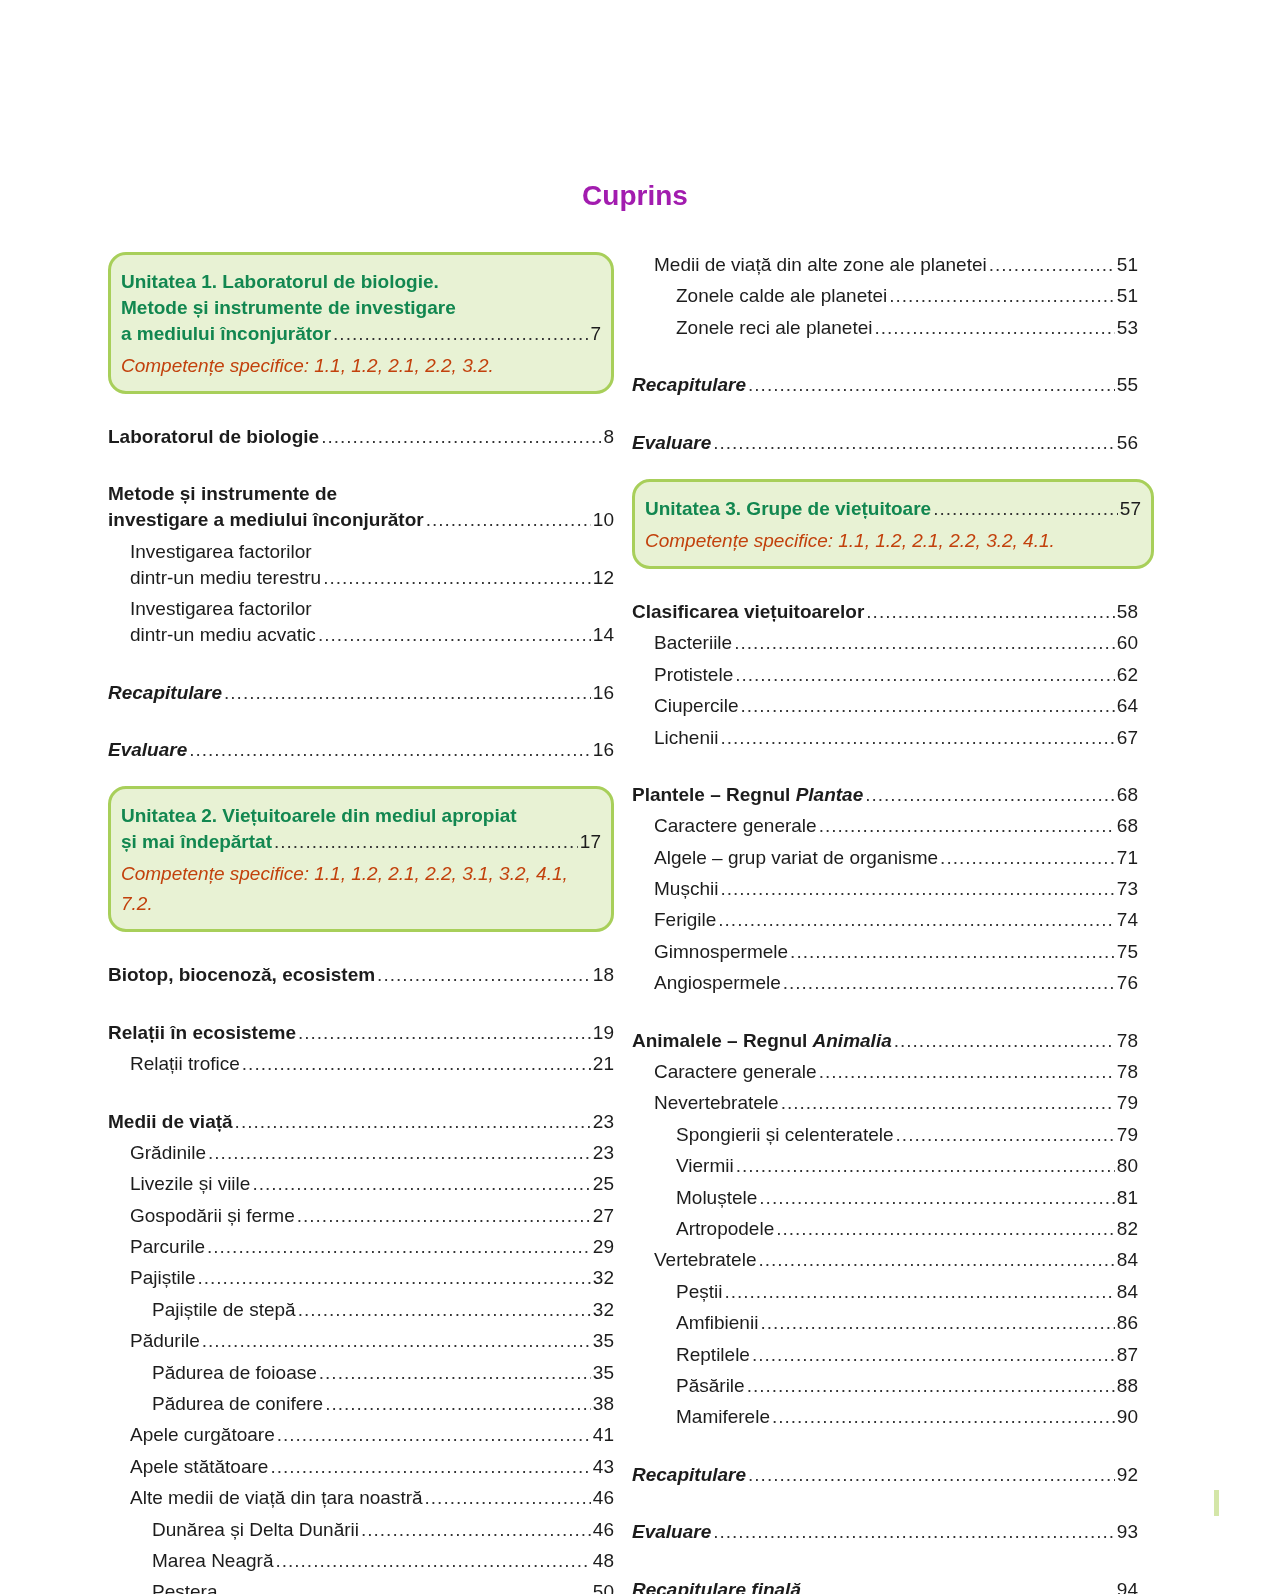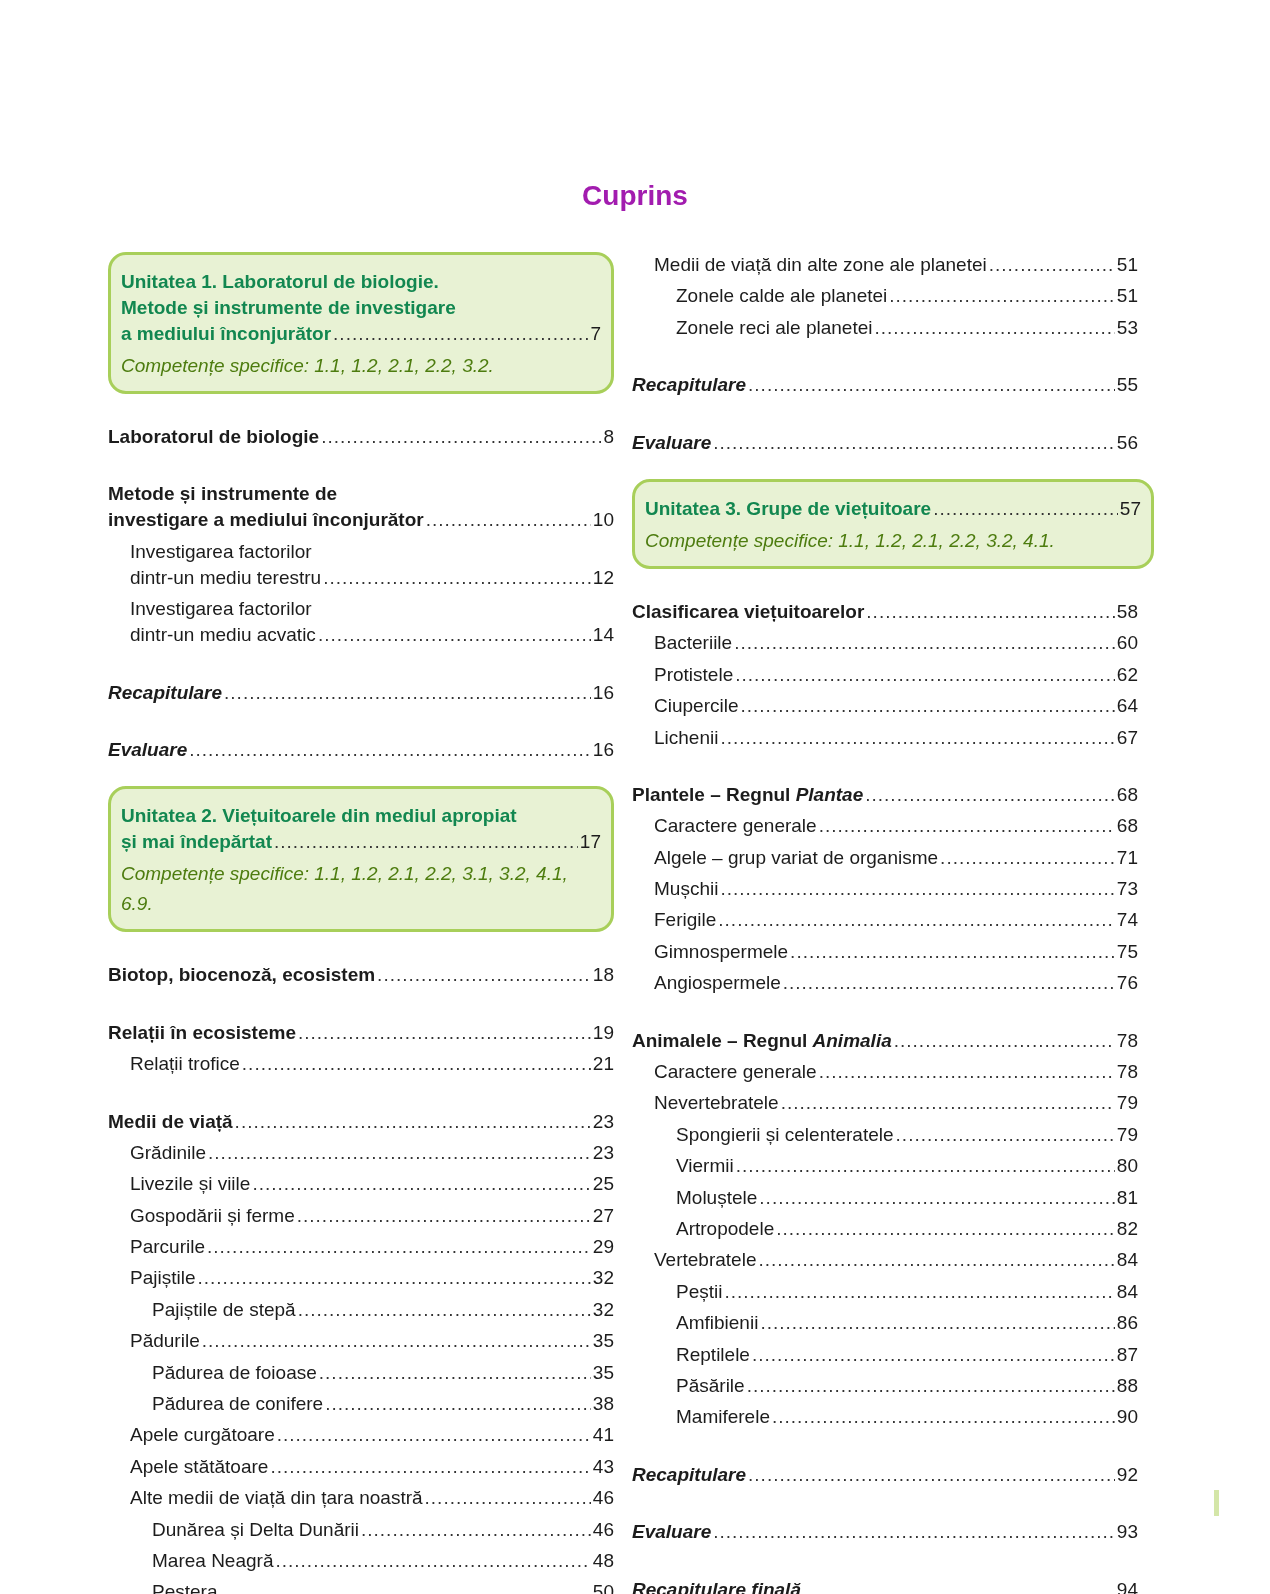--- a/index.html
+++ b/index.html
@@ -13,21 +13,21 @@
   }
   .col { position: absolute; top: 252px; width: 506px; }
   .col.left { left: 108px; }
   .col.right { left: 632px; width: 522px; }
 
   .unit-box {
     background: #e8f2d4; border: 3px solid #a8cf5a; border-radius: 18px;
     padding: 14px 10px 10px 10px; margin-bottom: 4px;
   }
   .unit-title { color: #128750; font-weight: bold; font-size: 19px; line-height: 26px; }
-  .unit-comp { font-style: italic; font-size: 19px; line-height: 30px; margin-top: 4px; color: #4d7c0f; }
+  .unit-comp { font-style: italic; font-size: 19px; line-height: 30px; margin-top: 4px; color: #c2410c; }
 
   .entry { display: flex; align-items: flex-end; font-size: 19px; line-height: 26px; margin: 0 0 5.4px 0; }
   .entry .label { white-space: pre-line; }
   .entry .dots {
     flex: 1; overflow: hidden; white-space: nowrap; margin: 0 2px;
     color: #333;
   }
   .entry .dots::after {
     content: "................................................................................................................................................................";
     letter-spacing: 1px;
@@ -109,21 +109,21 @@
 
   <div class="unit-box">
     <div class="unit-title">
       <span class="l1">Unitatea 2. Viețuitoarele din mediul apropiat</span>
       <div class="unit-title-row">
         <span>și mai îndepărtat</span>
         <span class="dots"></span>
         <span class="page">17</span>
       </div>
     </div>
-    <div class="unit-comp">Competențe specifice: 1.1, 1.2, 2.1, 2.2, 3.1, 3.2, 4.1, 6.9.</div>
+    <div class="unit-comp">Competențe specifice: 1.1, 1.2, 2.1, 2.2, 3.1, 3.2, 4.1, 7.2.</div>
   </div>
   <div id="u2list">
       <div class="entry lvl0">
         <span class="label"><span>Biotop, biocenoză, ecosistem</span></span>
         <span class="dots"></span>
         <span class="page">18</span>
       </div>
       <div class="entry lvl0">
         <span class="label"><span>Relații în ecosisteme</span></span>
         <span class="dots"></span>

